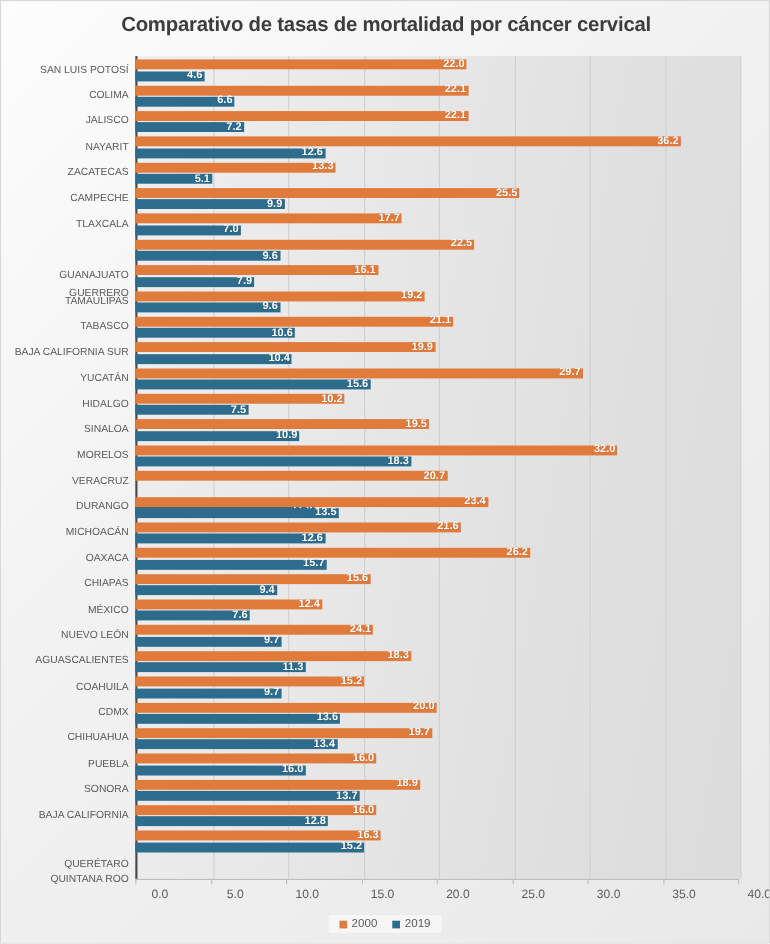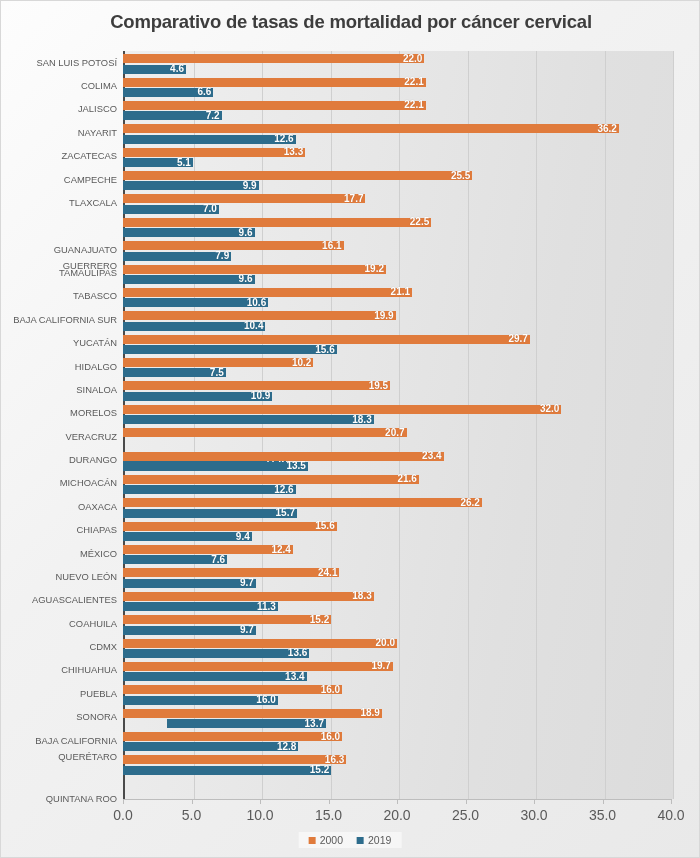--- a/index.html
+++ b/index.html
@@ -125,22 +125,22 @@
     top: 798px;
     width: 1px;
     height: 5px;
     background: #bdbdbd;
   }
   .xtick-label {
     position: absolute;
     top: 806px;
     width: 60px;
     margin-left: -30px;
-    text-align: center;
-    font-size: 14px;
+    text-align: right;
+    font-size: 11px;
     color: #5a5a5a;
   }
 
   
   #legend {
     position: absolute;
     left: 50%;
     transform: translateX(-50%);
     top: 831px;
     display: flex;
@@ -205,21 +205,21 @@
       <div class="ylabel" style="top: 497.562px;">MÉXICO</div>
       <div class="ylabel" style="top: 520.938px;">NUEVO LEÓN</div>
       <div class="ylabel" style="top: 544.312px;">AGUASCALIENTES</div>
       <div class="ylabel" style="top: 567.688px;">COAHUILA</div>
       <div class="ylabel" style="top: 591.062px;">CDMX</div>
       <div class="ylabel" style="top: 614.438px;">CHIHUAHUA</div>
       <div class="ylabel" style="top: 637.812px;">PUEBLA</div>
       <div class="ylabel" style="top: 661.188px;">SONORA</div>
       <div class="ylabel" style="top: 684.562px;">BAJA CALIFORNIA</div>
       <div class="ylabel" style="top: 743px; padding-left: 40px;">QUINTANA ROO</div>
-      <div class="ylabel" style="top: 701px;">QUERÉTARO</div>
+      <div class="ylabel" style="top: 729px;">QUERÉTARO</div>
     </div>
 
   <div id="rows-layer">
       <div class="row" style="height: 23.375px;">
         <div class="bar s2000" style="width: 301.4px; background: rgb(224, 123, 60);">
           <span class="val">22.0</span>
         </div>
         <div class="bar s2019" style="width: 63.02px; background: rgb(45, 108, 140);">
           <span class="val">4.6</span>
         </div>
@@ -437,21 +437,21 @@
           <span class="val">16.0</span>
         </div>
         <div class="bar s2019" style="width: 154.81px; background: rgb(45, 108, 140);">
           <span class="val">16.0</span>
         </div>
       </div>
       <div class="row" style="height: 23.375px;">
         <div class="bar s2000" style="width: 258.93px; background: rgb(224, 123, 60);">
           <span class="val">18.9</span>
         </div>
-        <div class="bar s2019" style="width: 159px; background: rgb(45, 108, 140); margin-left: 44px;">
+        <div class="bar s2019" style="width: 204px; background: rgb(45, 108, 140);">
           <span class="val">13.7</span>
         </div>
       </div>
       <div class="row" style="height: 23.375px;">
         <div class="bar s2000" style="width: 219.2px; background: rgb(224, 123, 60);">
           <span class="val">16.0</span>
         </div>
         <div class="bar s2019" style="width: 175.36px; background: rgb(45, 108, 140);">
           <span class="val">12.8</span>
         </div>

